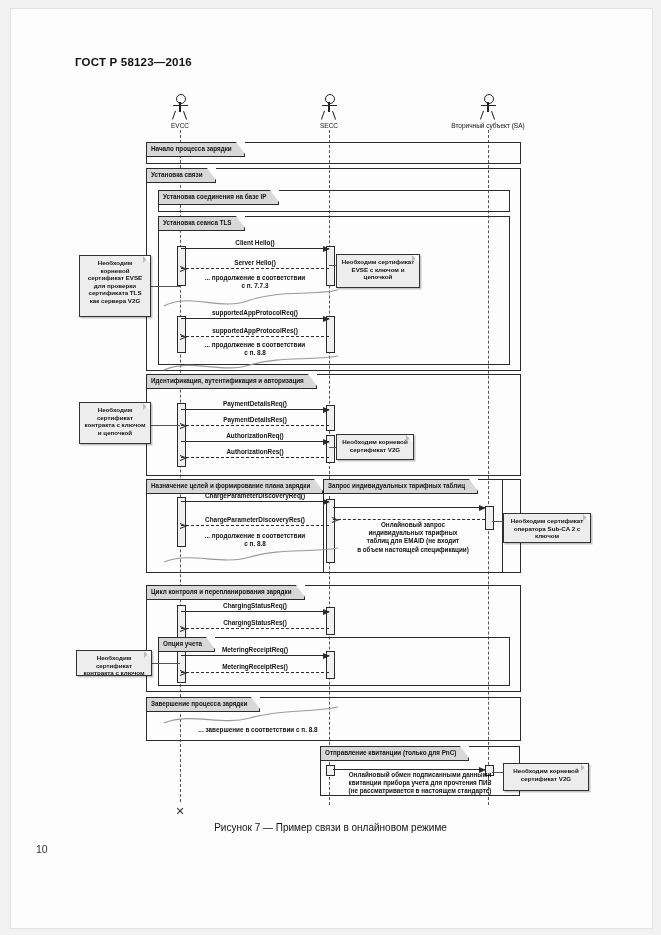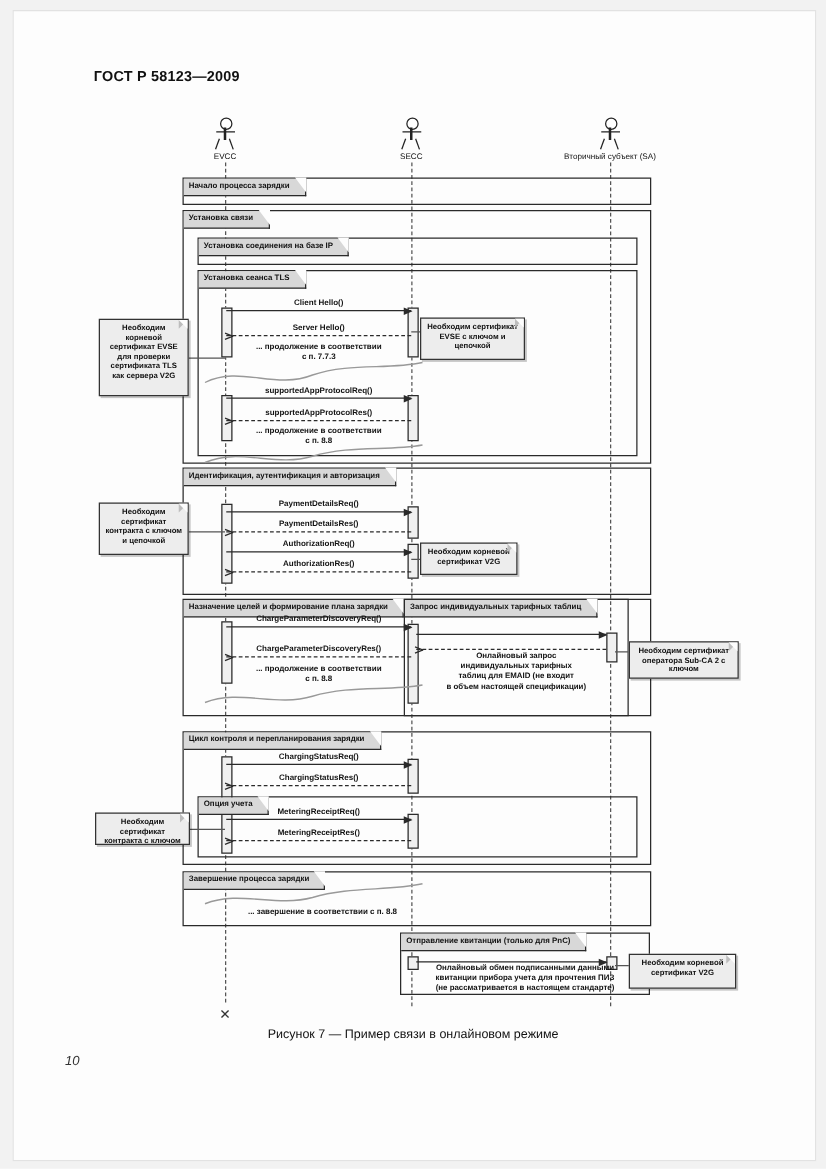--- a/index.html
+++ b/index.html
@@ -15,22 +15,22 @@
     width:641px;height:919px;
     background:#fdfdfd;
     border:1px solid #e2e2e2;
   }
   .doc-header{
     position:absolute;left:75px;top:56px;
     font-size:11.5px;font-weight:bold;color:#111;
     letter-spacing:.2px;
   }
   .page-num{
-    position:absolute;left:52px;top:843px;
-    font-size:10.5px;color:#333;font-style:italic;
+    position:absolute;left:36px;top:843px;
+    font-size:10.5px;color:#333;
   }
   .caption{
     position:absolute;left:0;top:822px;width:661px;
     text-align:center;font-size:10px;color:#111;
   }
 
   
   .diagram{position:absolute;left:0;top:0;width:661px;height:935px;}
 
   
@@ -136,21 +136,21 @@
   .connector{position:absolute;border-top:1px solid #555;height:0;}
 
   
   .squiggle{position:absolute;}
 </style>
 </head>
 <body>
 
 <div class="page"></div>
 
-<div class="doc-header">ГОСТ Р 58123—2009</div>
+<div class="doc-header">ГОСТ Р 58123—2016</div>
 
 <div class="diagram">
 
   <div class="actor" style="left:169px;top:94px;">
     <div class="stick">
       <div class="head"></div>
         <div class="body"></div>
         <div class="arms"></div>
       <div class="legL"></div>
         <div class="legR"></div>

